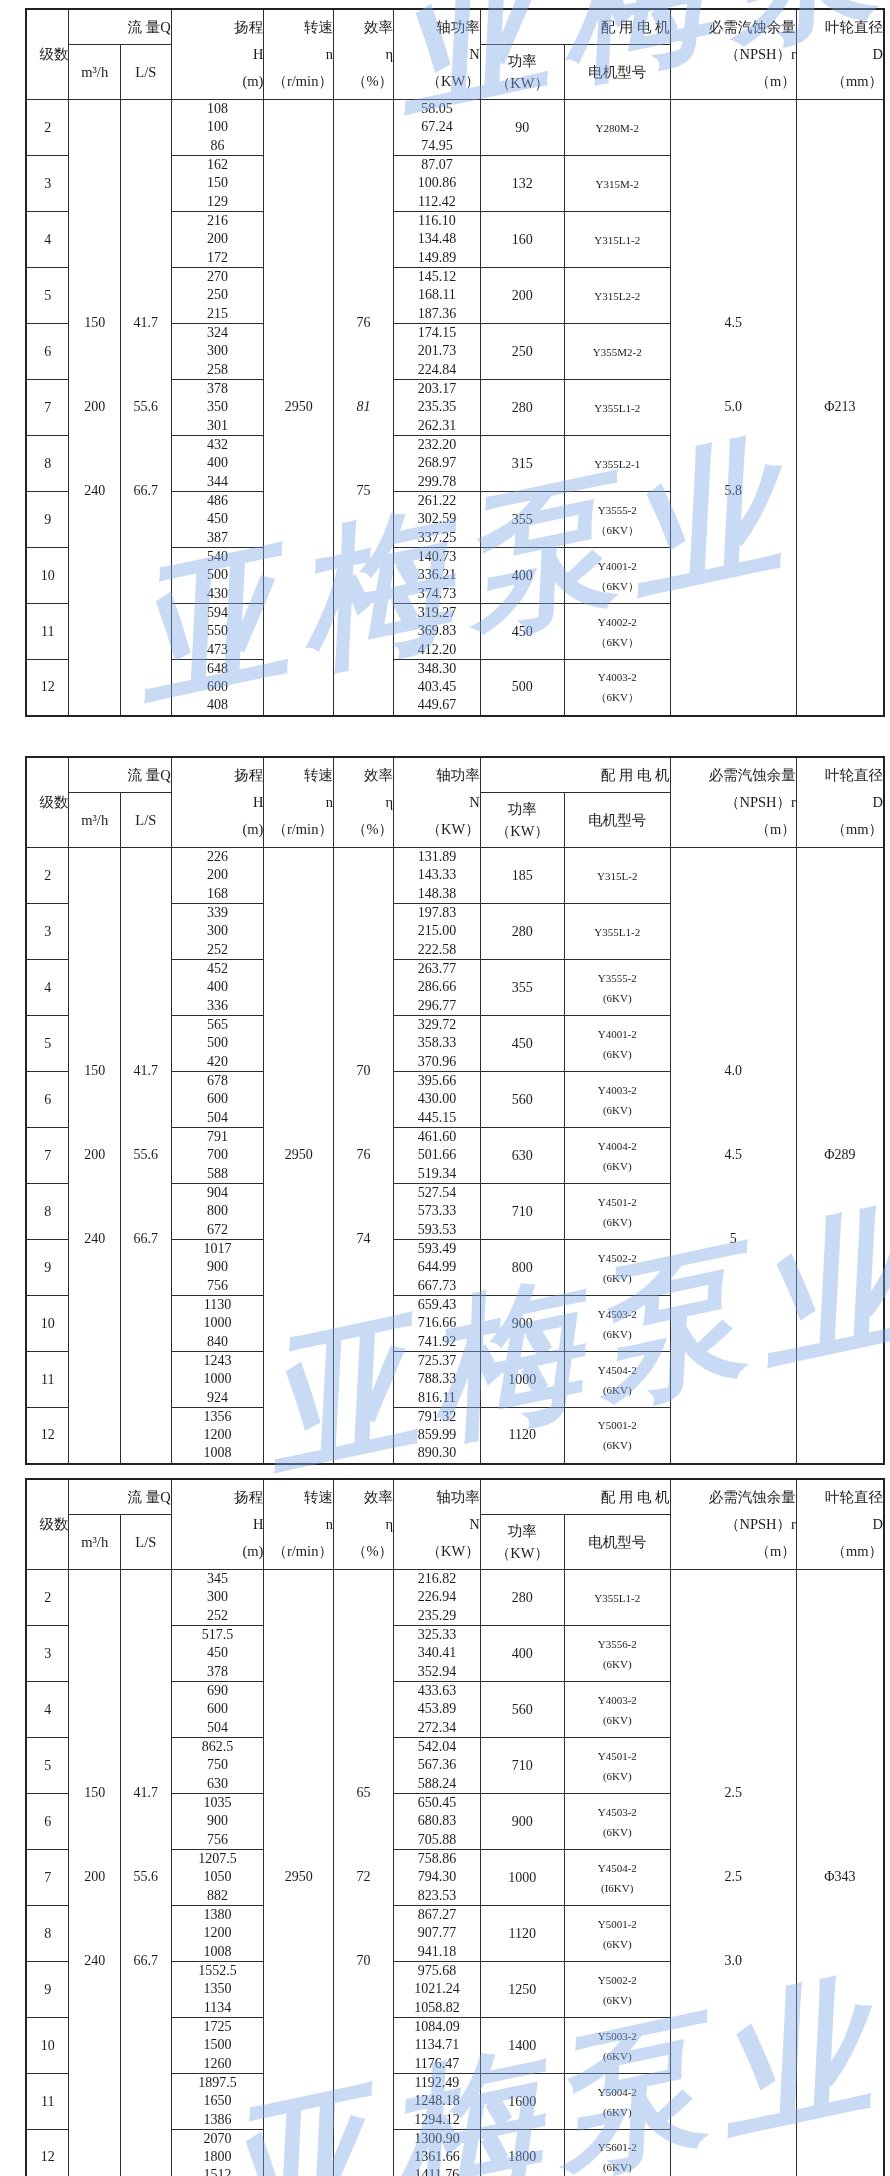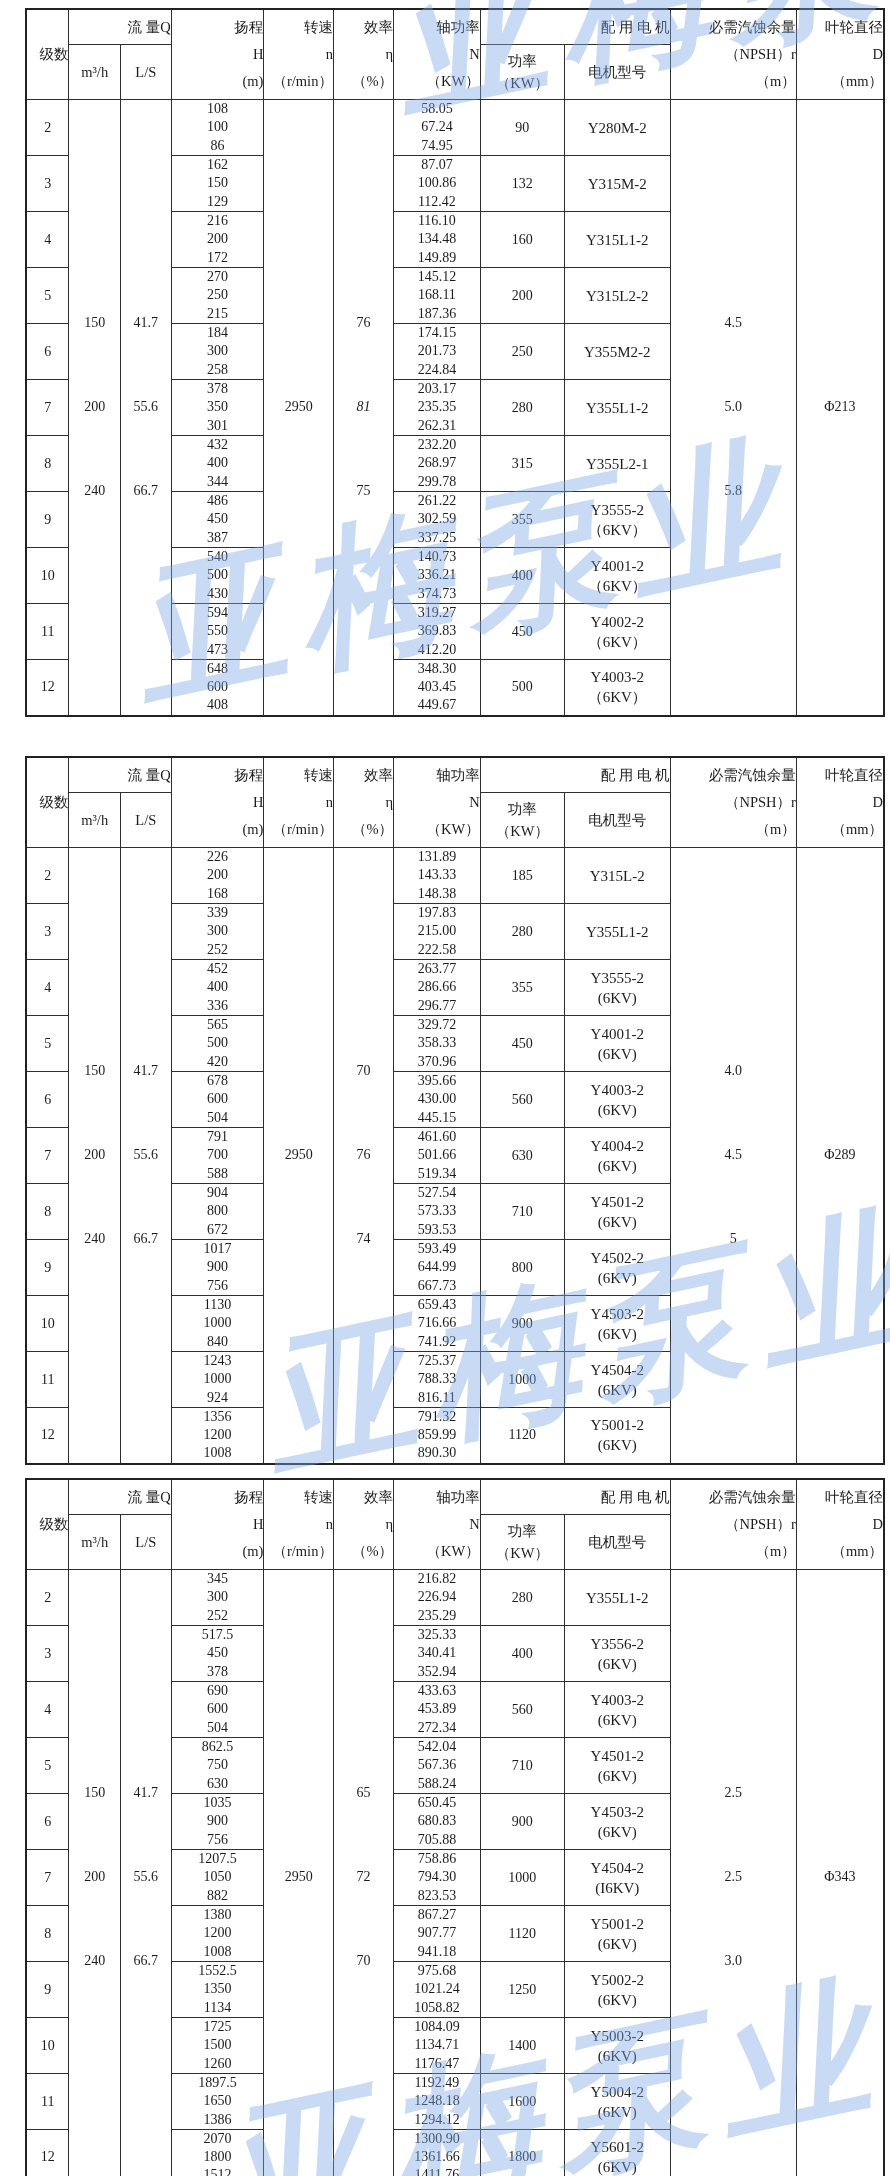--- a/index.html
+++ b/index.html
@@ -12,21 +12,21 @@
   table.spec{border-collapse:collapse;width:100%;table-layout:fixed;border:2px solid #222;}
   table.spec th,table.spec td{border:1px solid #2e2e2e;padding:0;text-align:center;vertical-align:middle;}
   thead th{font-weight:normal;font-size:14.5px;}
   tr.h1 th{height:34px;text-align:right;}
   tr.h2 th{height:54px;}
   .h3 div{line-height:27px;font-size:14.5px;}
   .h2l div{line-height:22px;font-size:14.5px;}
   tbody tr{height:56px;}
   tbody td{font-size:14px;}
   td.c3 div{line-height:18.2px;}
-  td.model div{line-height:20px;font-size:15px;}
+  td.model div{line-height:20px;font-size:11px;}
   td.merge{position:relative;}
   .mv{position:absolute;left:0;right:0;transform:translateY(-50%);line-height:18px;}
   .wm{position:absolute;z-index:4;pointer-events:none;white-space:nowrap;
       font-family:"DejaVu Sans",sans-serif;font-weight:bold;font-size:150px;letter-spacing:18px;
       color:rgba(125,168,228,0.42);transform:rotate(-12deg) skewX(-15deg);}
 </style>
 </head>
 <body>
 
 <div class="page">
@@ -187,21 +187,21 @@
               <div>187.36</div>
             </td>
             <td>200</td>
             <td class="model">
               <div>Y315L2-2</div>
             </td>
           </tr>
           <tr>
             <td>6</td>
             <td class="c3">
-              <div>184</div>
+              <div>324</div>
               <div>300</div>
               <div>258</div>
             </td>
             <td class="c3">
               <div>174.15</div>
               <div>201.73</div>
               <div>224.84</div>
             </td>
             <td>250</td>
             <td class="model">

